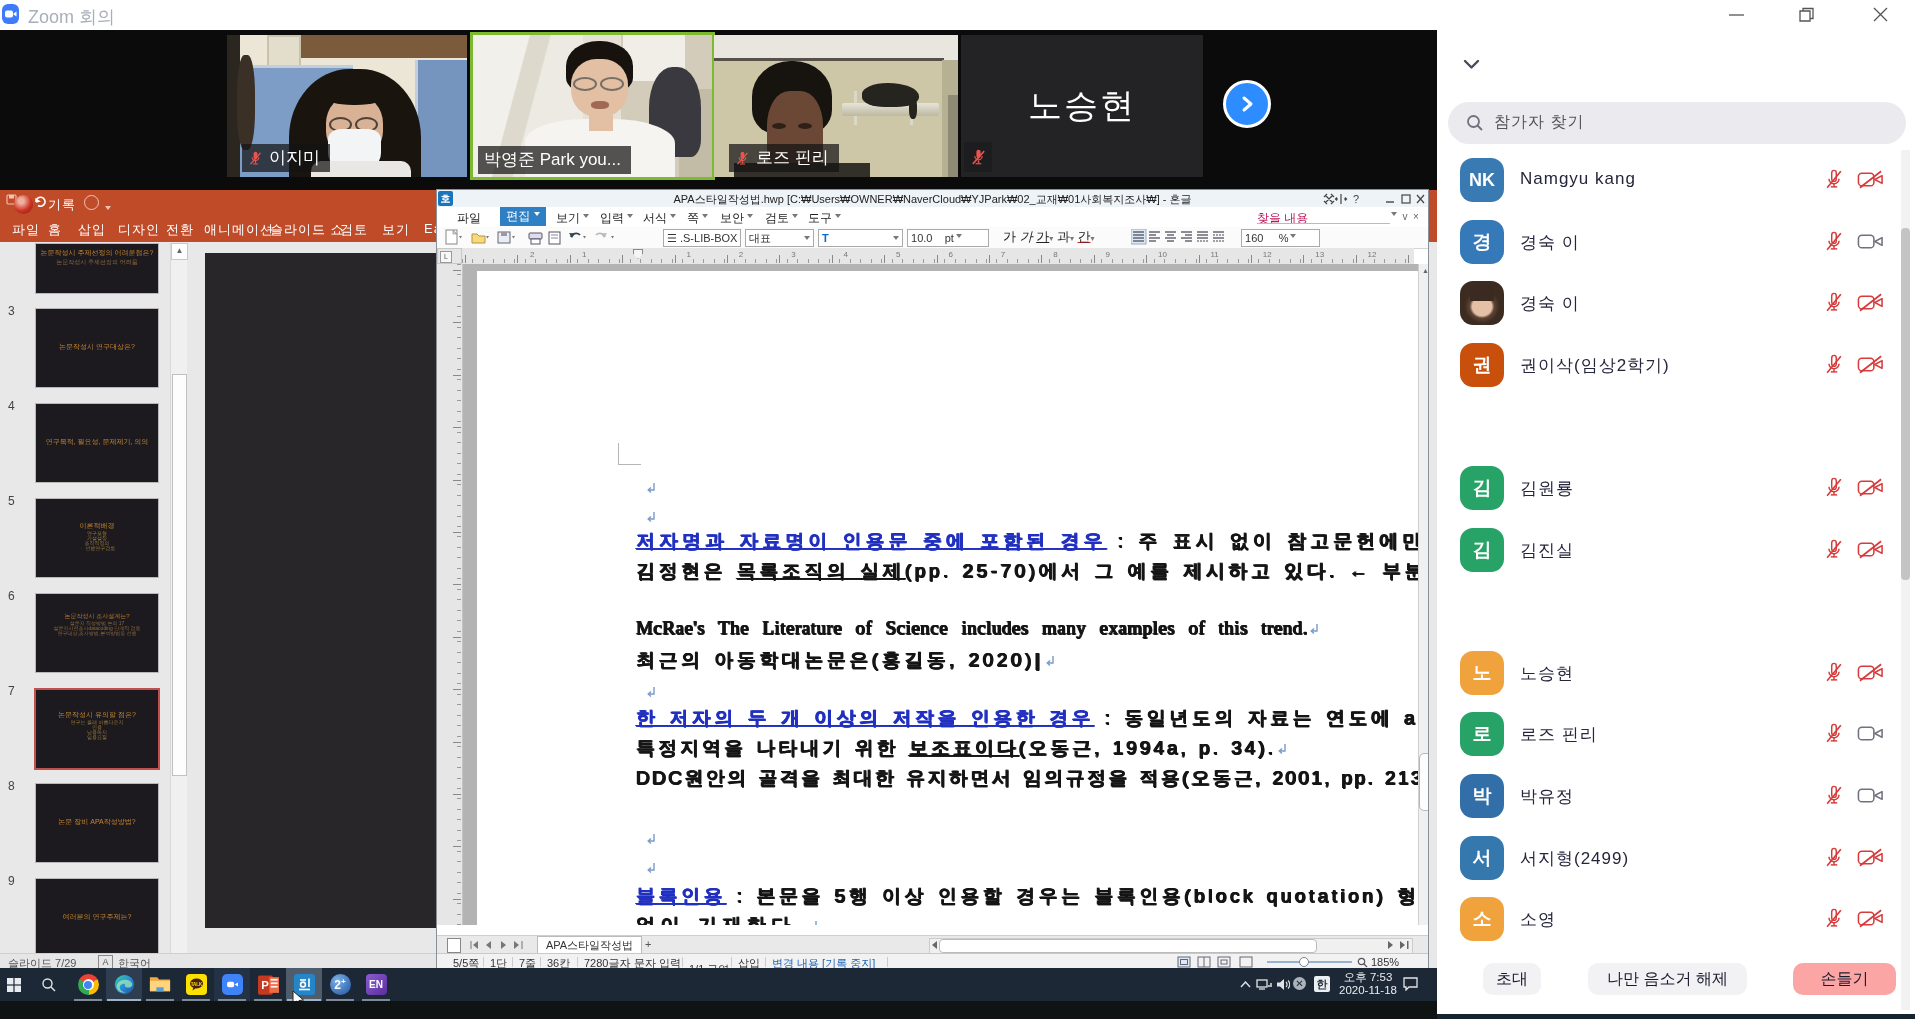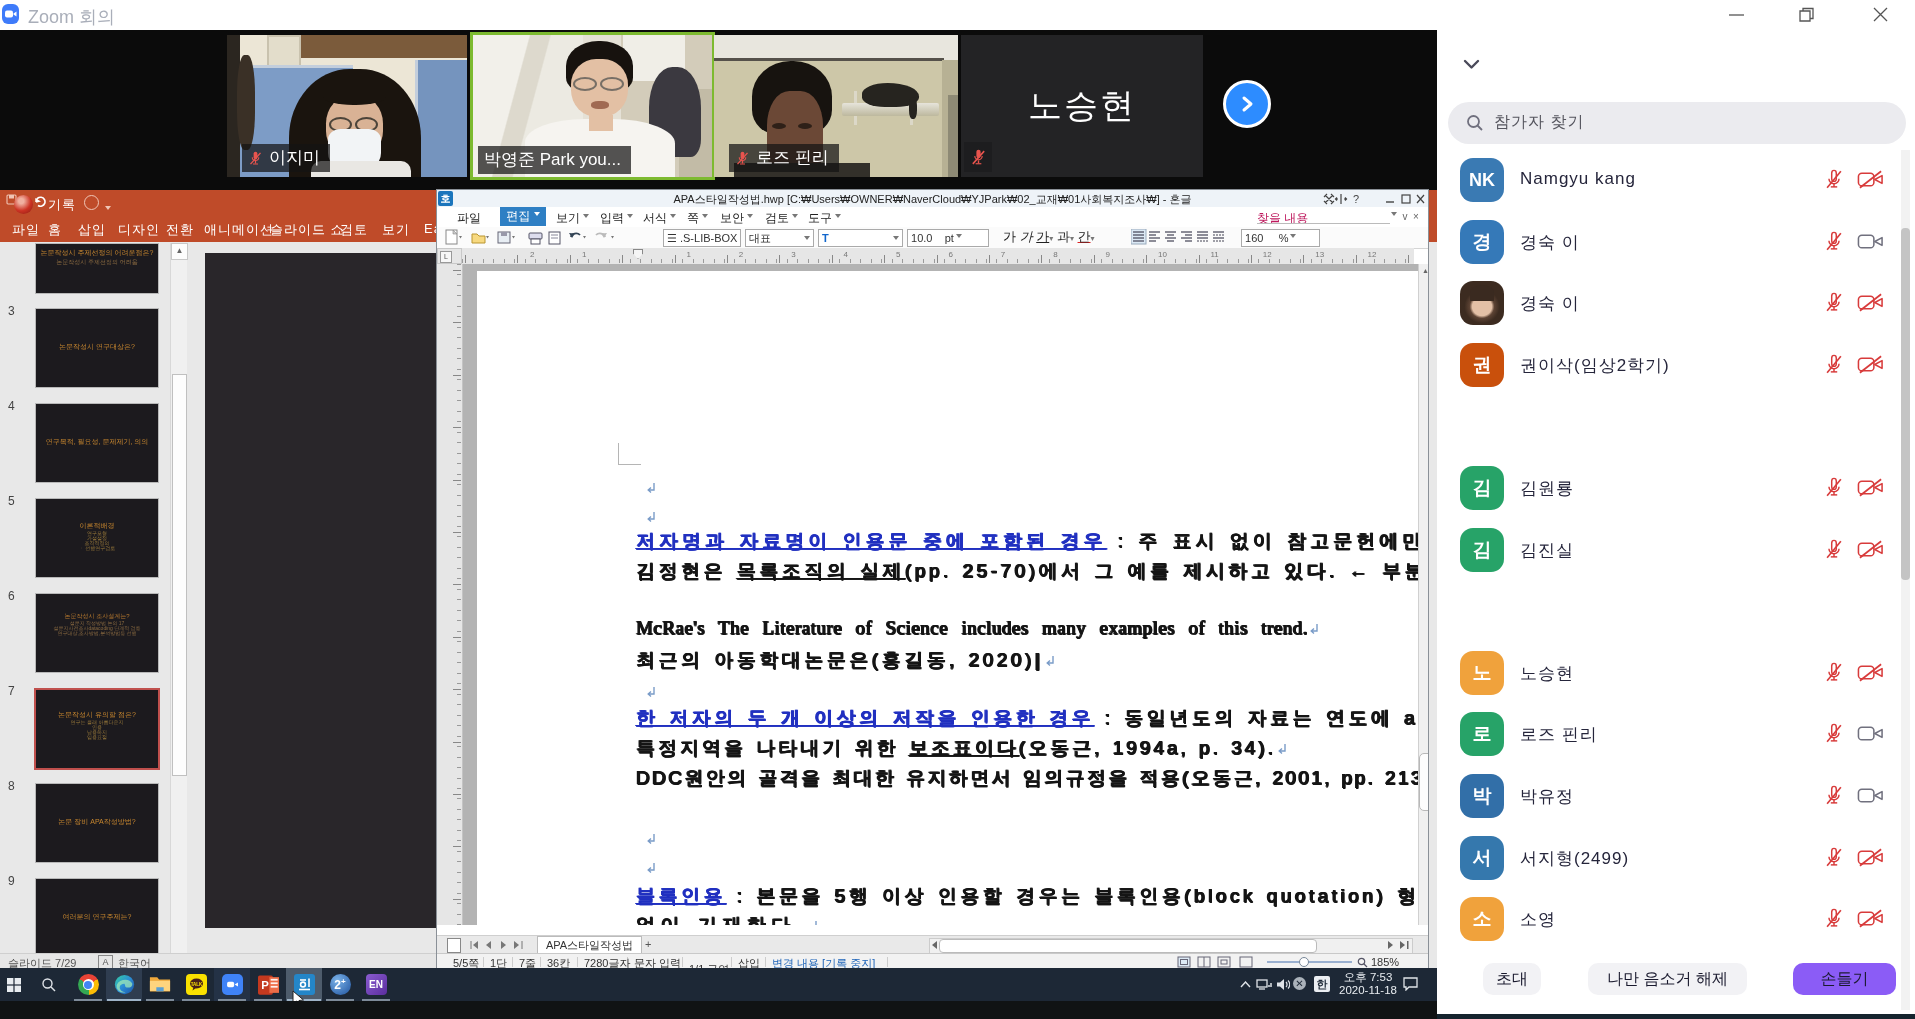--- a/index.html
+++ b/index.html
@@ -681,21 +681,21 @@
             <rect x="1.5" y="4" width="16" height="13" rx="3.5" fill="none" stroke="#d83b3b" stroke-width="1.6"></rect>
             <path d="M18.5 10.5 l7.5 -4 v8 Z" fill="none" stroke="#d83b3b" stroke-width="1.6" stroke-linejoin="round"></path>
             <line x1="3" y1="19" x2="25" y2="2" stroke="#d83b3b" stroke-width="1.8"></line>
           </svg>
         </div>
       </div>
  <div class="a" style="left:464px;top:150px;width:9px;height:860px;background:#f2f2f2;"></div>
  <div class="a" style="left:464px;top:228px;width:9px;height:352px;background:#c4c4c4;border-radius:4px;"></div>
 <div class="a" style="left:46px;top:963px;width:58px;height:32px;background:#f2f2f5;border-radius:10px;text-align:center;line-height:32px;font-size:16px;color:#1a1a2e;">초대</div>
  <div class="a" style="left:151px;top:963px;width:159px;height:32px;background:#f2f2f5;border-radius:10px;text-align:center;line-height:32px;font-size:16px;color:#1a1a2e;">나만 음소거 해제</div>
- <div class="a" style="left:356px;top:963px;width:103px;height:32px;background:#8b5cf6;border-radius:10px;text-align:center;line-height:32px;font-size:16px;color:#1a1a2e;">손들기</div>
+ <div class="a" style="left:356px;top:963px;width:103px;height:32px;background:#fca5a5;border-radius:10px;text-align:center;line-height:32px;font-size:16px;color:#1a1a2e;">손들기</div>
 </div>
 
 <div class="a" id="taskbar">
  <svg class="a" style="left:7px;top:10px;" width="14" height="14" viewBox="0 0 14 14">
         <g fill="#e8ecf0">
           <rect x="0" y="0" width="6.4" height="6.4"></rect>
           <rect x="7.6" y="0" width="6.4" height="6.4"></rect>
           <rect x="0" y="7.6" width="6.4" height="6.4"></rect>
           <rect x="7.6" y="7.6" width="6.4" height="6.4"></rect>
         </g>

